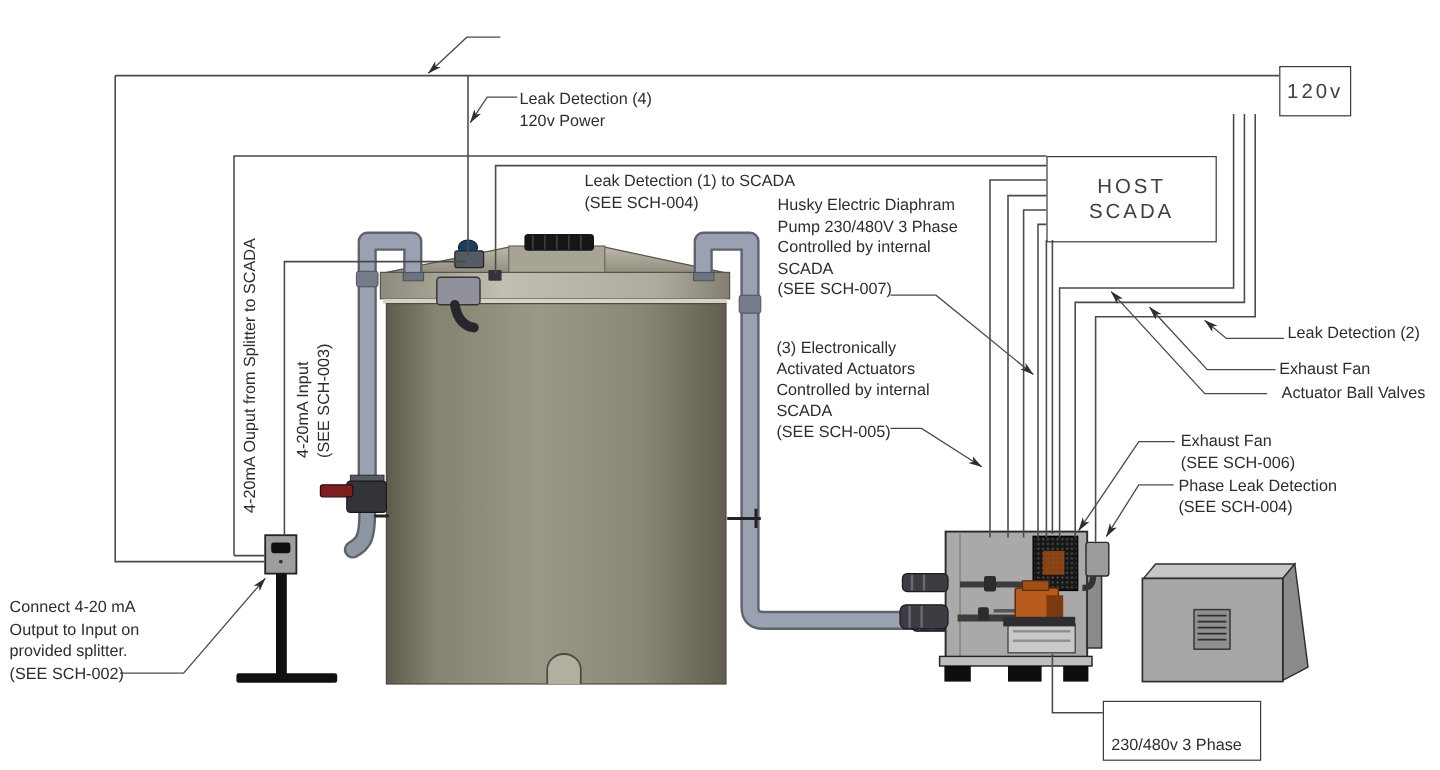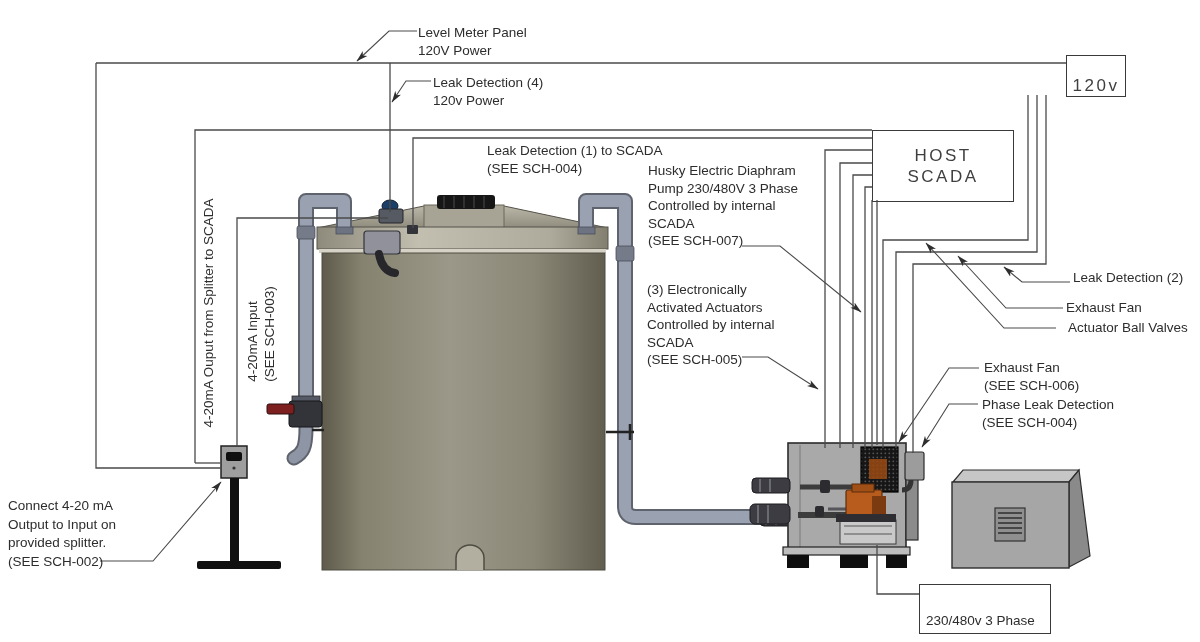--- a/index.html
+++ b/index.html
@@ -19,21 +19,21 @@
 
 <div id="canvas">
 
   <div class="box bigtext" style="left:872px;top:130px;width:140px;height:70px;">
     <div>
       <div>HOST</div>
       <div>SCADA</div>
     </div>
   </div>
 
-  <div class="box bigtext" style="left:1066px;top:55px;width:58px;height:40px;align-items:flex-end;">
+  <div class="box bigtext" style="left:1066px;top:55px;width:58px;height:40px;">
     <div>120v</div>
   </div>
 
   <div class="box vfd" style="left:919px;top:584px;width:118px;height:42px;">
     <div style="font-size:13.5px;line-height:18px;">
       <div>230/480v 3 Phase</div>
     </div>
   </div>
 
   <svg class="layer" width="1200" height="642" viewBox="0 0 1200 642">
@@ -194,24 +194,20 @@
       <polyline points="742,357 768,357 818,389" marker-end="url(#arr)"></polyline>
       <polyline points="1070,282 1022,282 1004,267" marker-end="url(#arr)"></polyline>
       <polyline points="1063,308 1006,308 958,256" marker-end="url(#arr)"></polyline>
       <polyline points="1056,328 1004,328 926,243" marker-end="url(#arr)"></polyline>
       <polyline points="979,368 949,368 899,442" marker-end="url(#arr)"></polyline>
       <polyline points="978,404 949,404 922,447" marker-end="url(#arr)"></polyline>
       <polyline points="100,561 153,561 221,482" marker-end="url(#arr)"></polyline>
     </g>
   </svg>
 
-  <div class="lbl" style="left:418px;top:24px;">
-    <div>Level Meter Panel</div>
-    <div>120V Power</div>
-  </div>
 
   <div class="lbl" style="left:433px;top:74px;">
     <div>Leak Detection (4)</div>
     <div>120v Power</div>
   </div>
 
   <div class="lbl" style="left:487px;top:142px;">
     <div>Leak Detection (1) to SCADA</div>
     <div>(SEE SCH-004)</div>
   </div>

